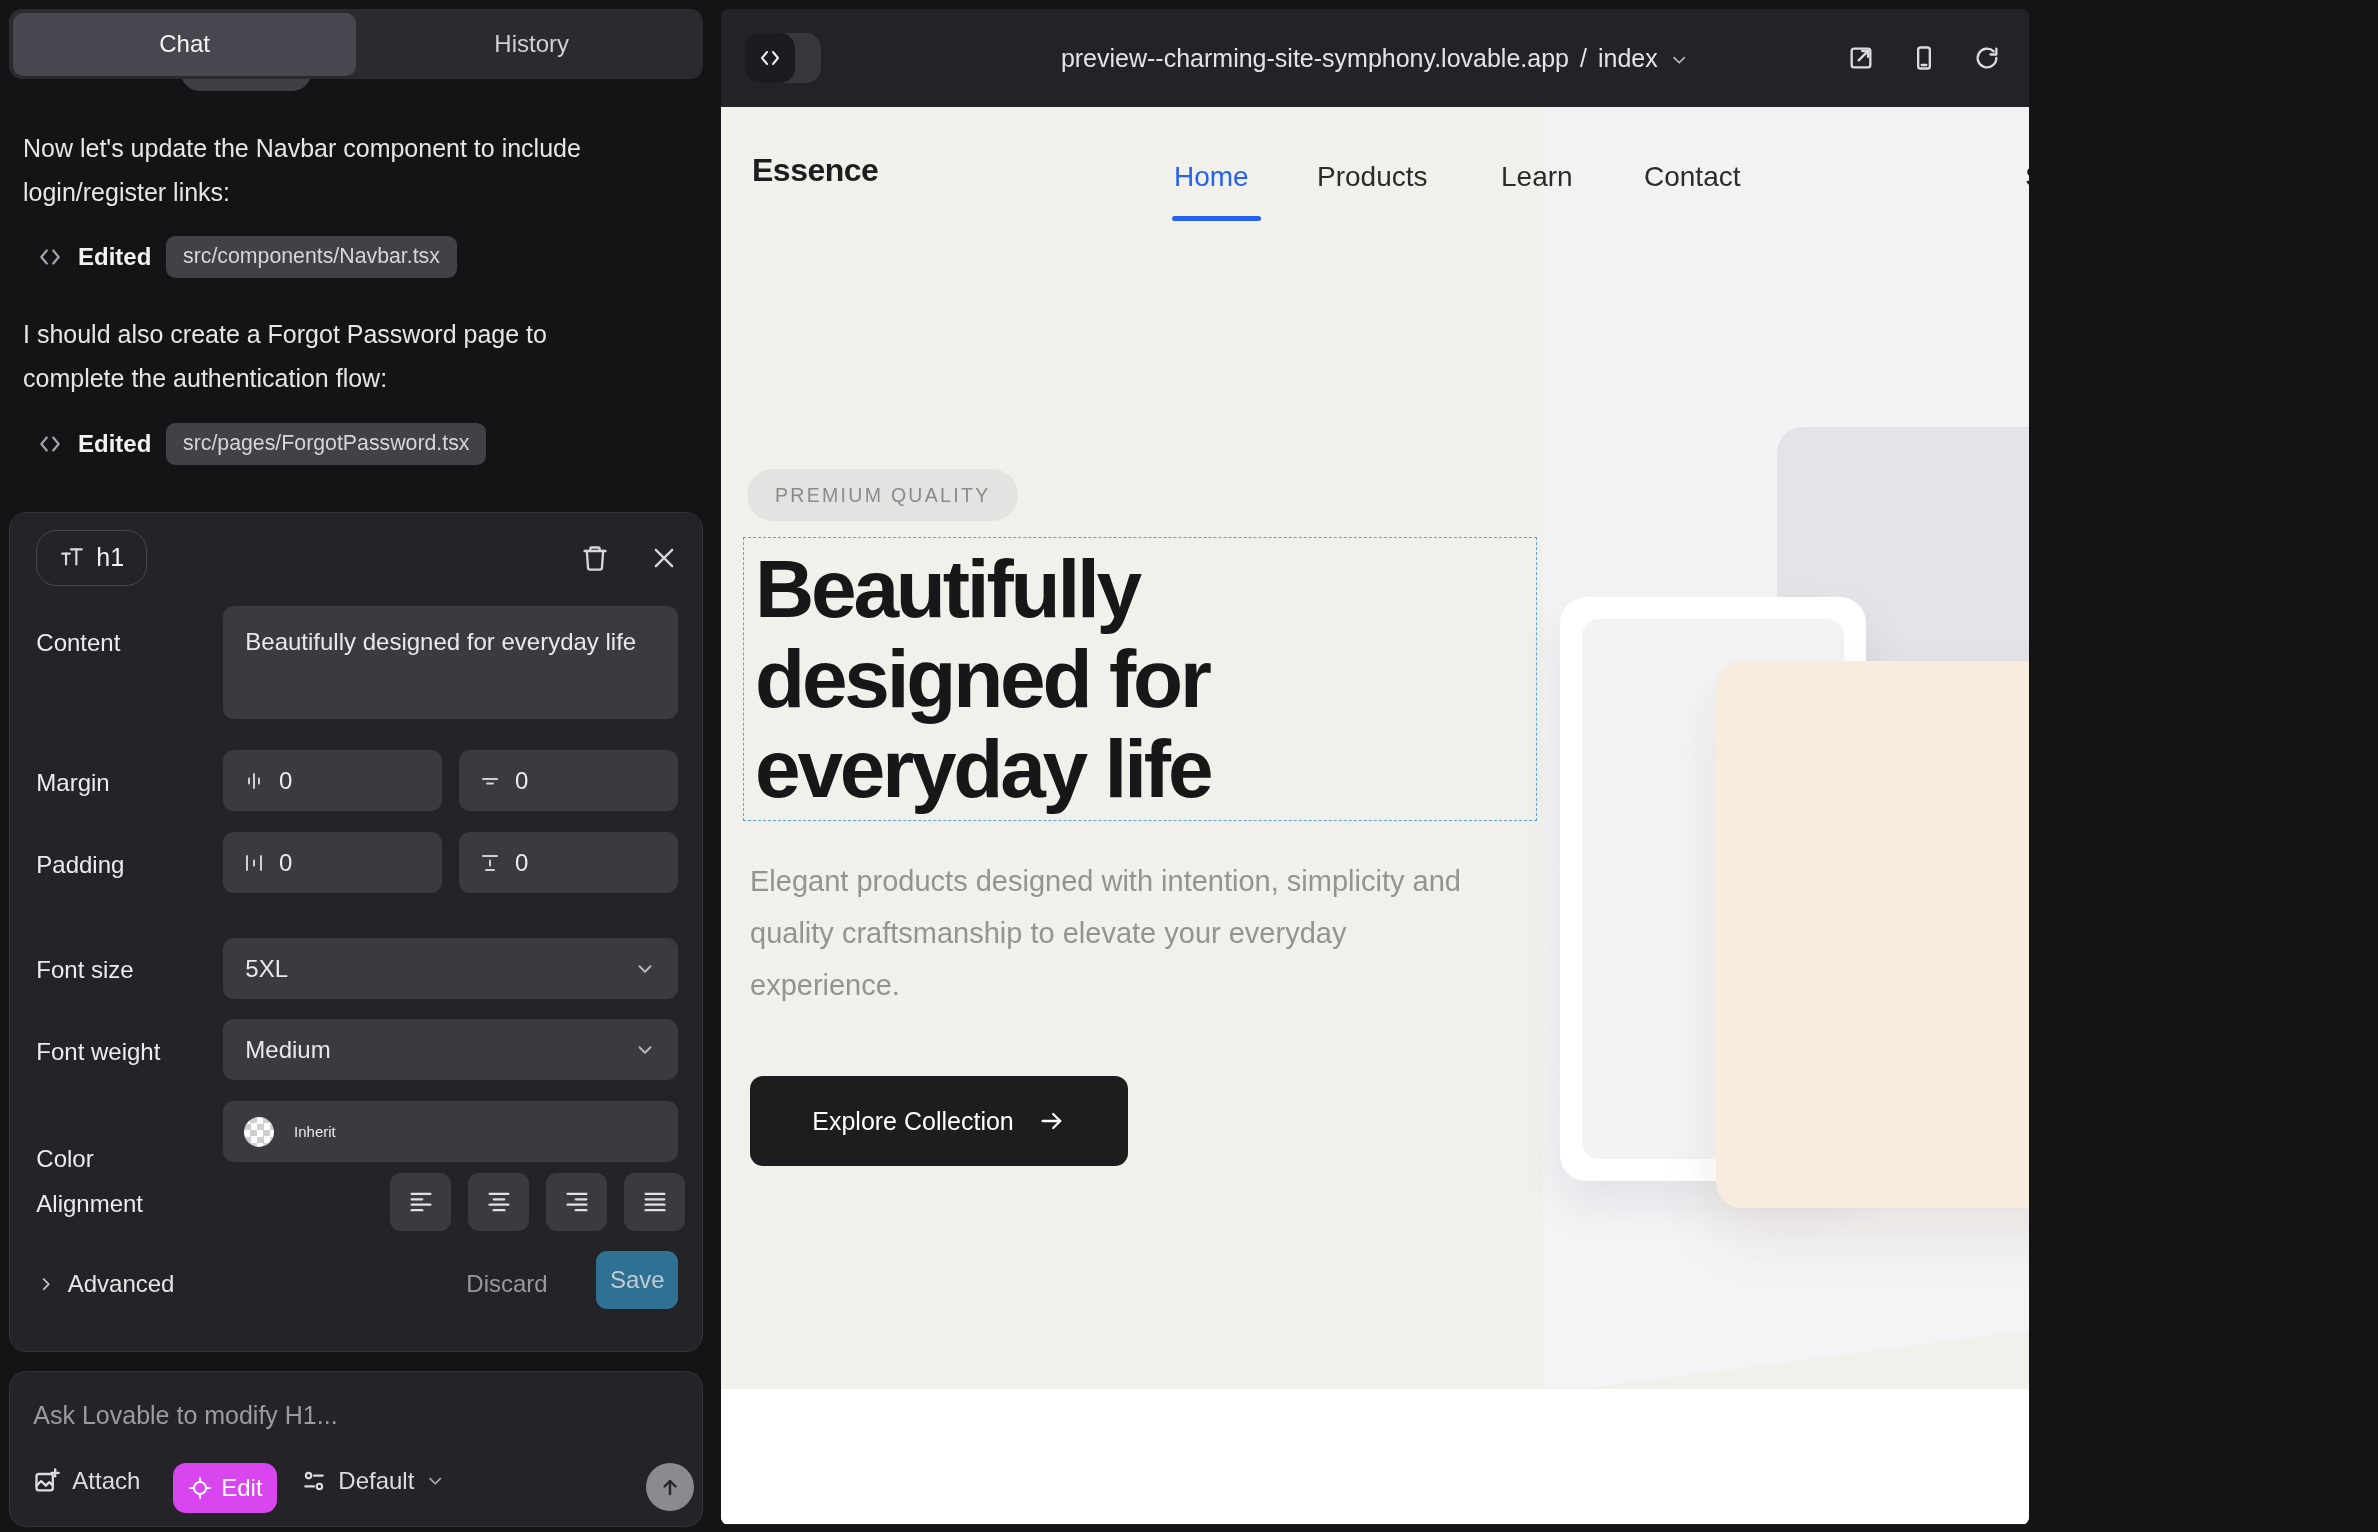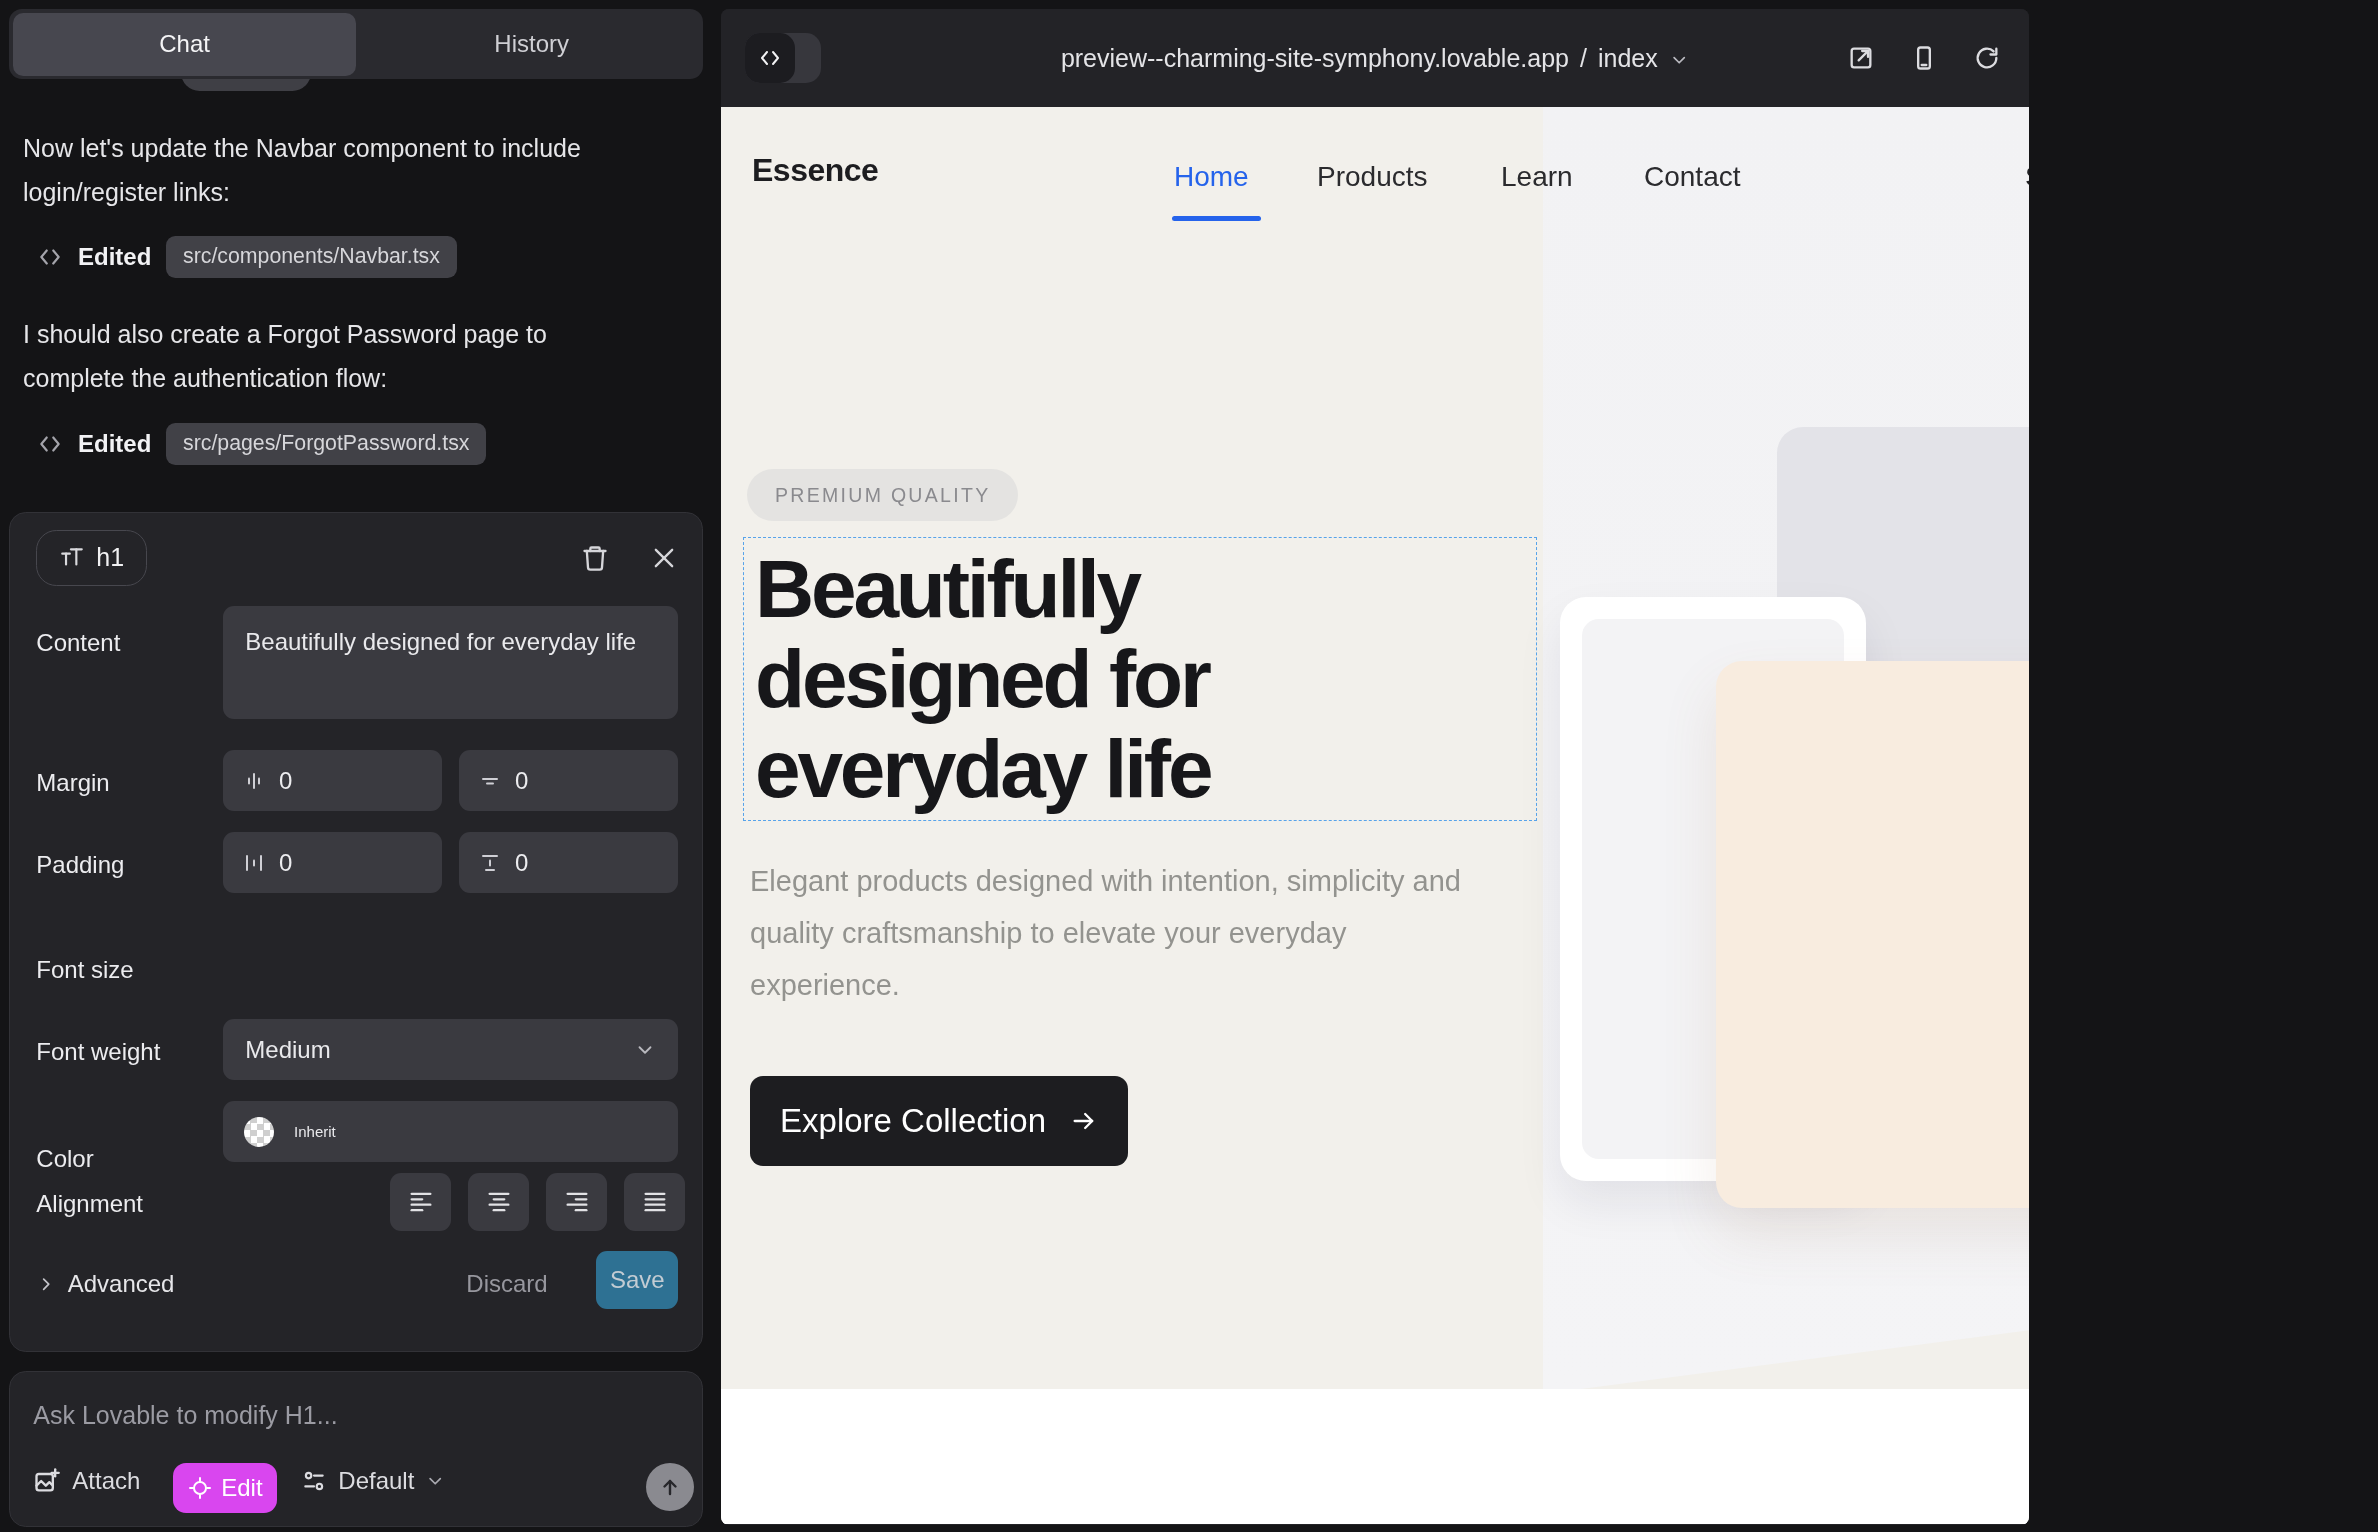--- a/index.html
+++ b/index.html
@@ -166,21 +166,21 @@
                border:1.9px dashed #57a3ea; }
   .hero-h1 { margin:5.6px 0 0 11px; width:705px; font-size:82px; line-height:90px;
              letter-spacing:-3.2px; font-weight:600; color:#17171a; }
 
   .desc { position:absolute; left:29px; top:748px; width:742px; font-size:29px;
           line-height:52px; color:#93938f; }
 
   .cta-primary { position:absolute; left:29px; top:969px; width:378px; height:90px;
                  background:#1d1d20; border:none; border-radius:13px; color:#fff;
                  display:flex; align-items:center; justify-content:center; gap:24px;
-                 font-size:33px; cursor:pointer; font-family:"Liberation Sans",sans-serif; }
+                 font-size:25px; cursor:pointer; font-family:"Liberation Sans",sans-serif; }
   .cta-secondary { position:absolute; left:432px; top:969px; width:236px; height:90px;
                    background:#fdfdfc; border:1.4px solid #e5e3db; border-radius:13px;
                    color:#1d1d20; font-size:25px; cursor:pointer;
                    font-family:"Liberation Sans",sans-serif; }
   svg { display:block; }
 </style>
 </head>
 <body>
 
 <div class="stage">
@@ -288,20 +288,28 @@
           <svg width="24" height="24" viewBox="0 0 24 24" fill="none" stroke="currentColor" stroke-width="2" stroke-linecap="round">
               <path d="M5 5h14"></path>
               <path d="M8 19h8"></path>
               <path d="M12 9.5v5"></path>
             </svg>
         </span>
         <input type="text" value="0" style="">
       </div>
 
       <label class="fld-label" style="top:443px;">Font size</label>
+      <div class="field select sel-size">
+        <span>5XL</span>
+        <span class="chev">
+          <svg width="22" height="22" viewBox="0 0 24 24" fill="none" stroke="currentColor" stroke-width="2" stroke-linecap="round" stroke-linejoin="round">
+              <polyline points="6 9 12 15 18 9"></polyline>
+            </svg>
+        </span>
+      </div>
 
       <label class="fld-label" style="top:525px;">Font weight</label>
       <div class="field select sel-weight">
         <span>Medium</span>
         <span class="chev">
           <svg width="22" height="22" viewBox="0 0 24 24" fill="none" stroke="currentColor" stroke-width="2" stroke-linecap="round" stroke-linejoin="round">
               <polyline points="6 9 12 15 18 9"></polyline>
             </svg>
         </span>
       </div>

